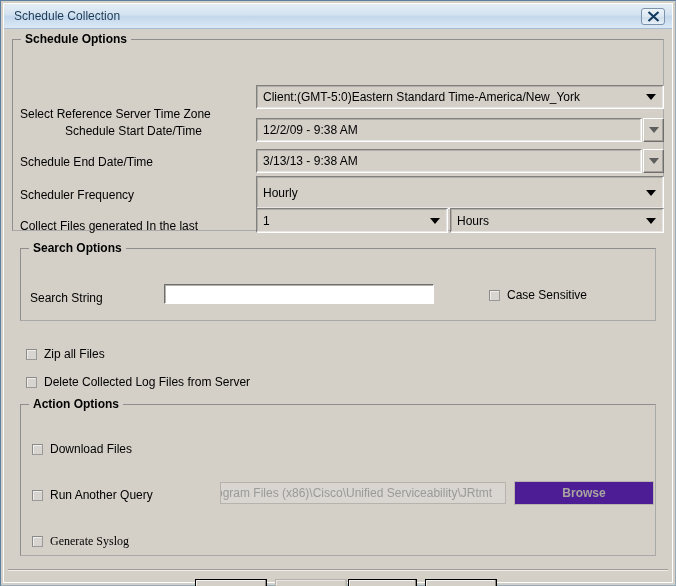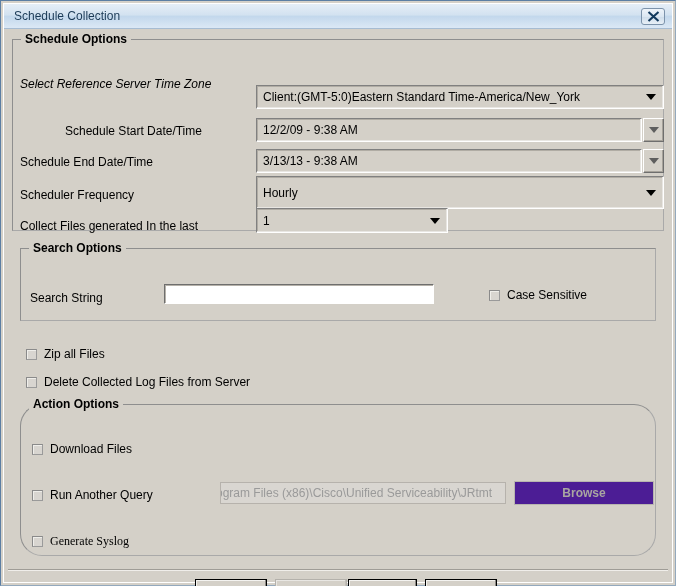--- a/index.html
+++ b/index.html
@@ -277,21 +277,21 @@
         </svg>
       </div>
     </div>
 
     <div class="content">
 
       <div class="groupbox" style="left:8px; top:10px; width:652px; height:192px;">
         <div class="gb-title">Schedule Options</div>
       </div>
 
-      <div class="field-label" style="left:16px; top:48px;font-style:italic;">Select Reference Server Time Zone</div>
+      <div class="field-label" style="left:16px; top:78px;">Select Reference Server Time Zone</div>
       <div class="combo" style="left:252px; top:56px; width:408px; height:24px;">
         <span class="combo-text">Client:(GMT-5:0)Eastern Standard Time-America/New_York</span>
         <span class="combo-arrow"></span>
       </div>
 
       <div class="field-label" style="left:16px; top:95px;margin-left:45px;">Schedule Start Date/Time</div>
       <div class="tfield" style="left:252px; top:89px; width:386px; height:24px;">
         <span class="tfield-text">12/2/09 - 9:38 AM</span>
       </div>
       <div class="spinner-btn" style="left:639px; top:89px; width:21px; height:24px;">
@@ -310,20 +310,24 @@
       <div class="combo" style="left:252px; top:147px; width:408px; height:33px;">
         <span class="combo-text">Hourly</span>
         <span class="combo-arrow"></span>
       </div>
 
       <div class="field-label" style="left:16px; top:190px;">Collect Files generated In the last</div>
       <div class="combo" style="left:252px; top:179px; width:192px; height:25px;">
         <span class="combo-text">1</span>
         <span class="combo-arrow"></span>
       </div>
+      <div class="combo" style="left:446px; top:179px; width:214px; height:25px;">
+        <span class="combo-text">Hours</span>
+        <span class="combo-arrow"></span>
+      </div>
 
       <div class="groupbox" style="left:16px; top:219px; width:636px; height:73px;">
         <div class="gb-title">Search Options</div>
       </div>
 
       <div class="field-label" style="left:26px; top:262px;">Search String</div>
       <div class="input-white" style="left:160px; top:255px; width:270px; height:20px;">
         <span class="input-text"></span>
       </div>
       <div class="checkbox-row" style="left:485px; top:259px;">
@@ -333,21 +337,21 @@
 
       <div class="checkbox-row" style="left:22px; top:318px;">
         <span class="checkbox-box"></span>
         <span class="checkbox-label">Zip all Files</span>
       </div>
       <div class="checkbox-row" style="left:22px; top:346px;">
         <span class="checkbox-box"></span>
         <span class="checkbox-label">Delete Collected Log Files from Server</span>
       </div>
 
-      <div class="groupbox" style="left:16px; top:375px; width:636px; height:152px;border-radius:22px;">
+      <div class="groupbox" style="left:16px; top:375px; width:636px; height:152px;">
         <div class="gb-title">Action Options</div>
       </div>
 
       <div class="checkbox-row" style="left:28px; top:413px;">
         <span class="checkbox-box"></span>
         <span class="checkbox-label">Download Files</span>
       </div>
 
       <div class="checkbox-row" style="left:28px; top:459px;">
         <span class="checkbox-box"></span>

